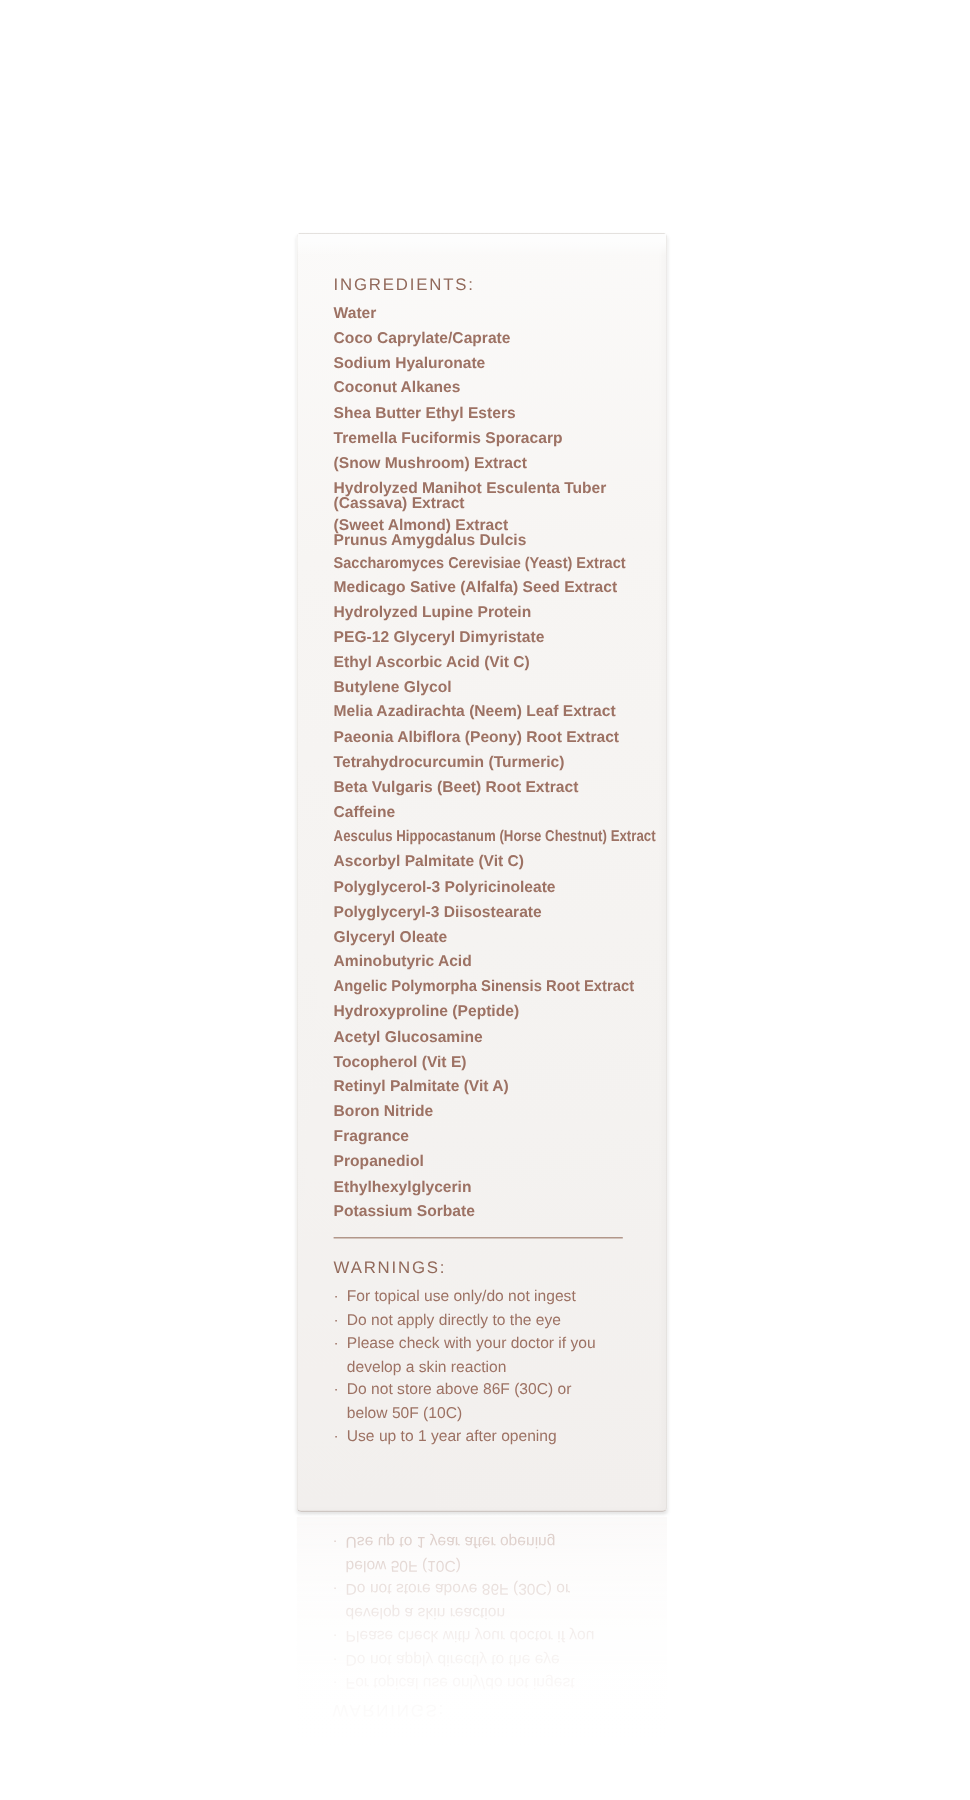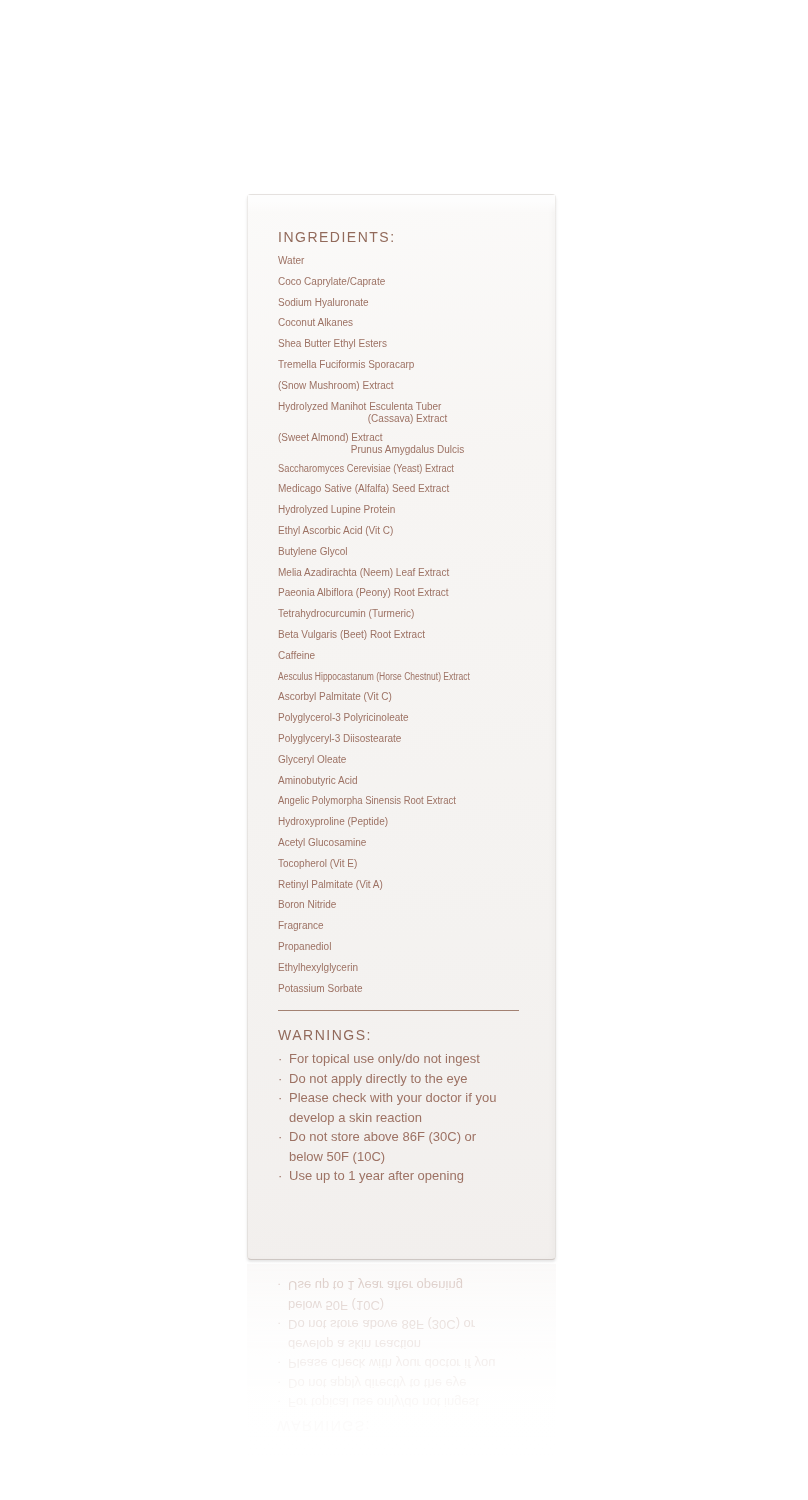--- a/index.html
+++ b/index.html
@@ -39,25 +39,26 @@
     position: absolute; left: 30px; top: 34px; right: 18px;
     color: var(--ink);
   }
   h2.section-heading {
     margin: 0; font-size: 14px; font-weight: 400;
     letter-spacing: 1.5px; color: var(--ink-heading);
     line-height: 17px;
   }
   ul.ing-list {
     list-style: none; margin: 5px 0 0; padding: 0;
-    font-size: 10px;
+    font-size: 13px;
+    font-weight: bold;
   }
   ul.ing-list .line { line-height: 20.8px; white-space: nowrap; transform-origin: 0 50%; }
   ul.ing-list li.tight .line { line-height: 19px; }
-  ul.ing-list li.tight .line + .line { margin-top: -7px; text-align: center; }
+  ul.ing-list li.tight .line + .line { margin-top: -7px; }
 
   .divider {
     height: 1px; width: 241px;
     background: var(--divider); opacity: 0.8;
     margin: 11px 0 16px 0;
   }
 
   ul.warn-list {
     list-style: none; margin: 5px 0 0; padding: 0;
     font-size: 13px;
@@ -132,20 +133,23 @@
           <li>
             <div class="line" style="transform: scaleX(0.93);">Saccharomyces Cerevisiae (Yeast) Extract</div>
           </li>
           <li>
             <div class="line">Medicago Sative (Alfalfa) Seed Extract</div>
           </li>
           <li>
             <div class="line">Hydrolyzed Lupine Protein</div>
           </li>
           <li>
+            <div class="line">PEG-12 Glyceryl Dimyristate</div>
+          </li>
+          <li>
             <div class="line">Ethyl Ascorbic Acid (Vit C)</div>
           </li>
           <li>
             <div class="line">Butylene Glycol</div>
           </li>
           <li>
             <div class="line">Melia Azadirachta (Neem) Leaf Extract</div>
           </li>
           <li>
             <div class="line">Paeonia Albiflora (Peony) Root Extract</div>

